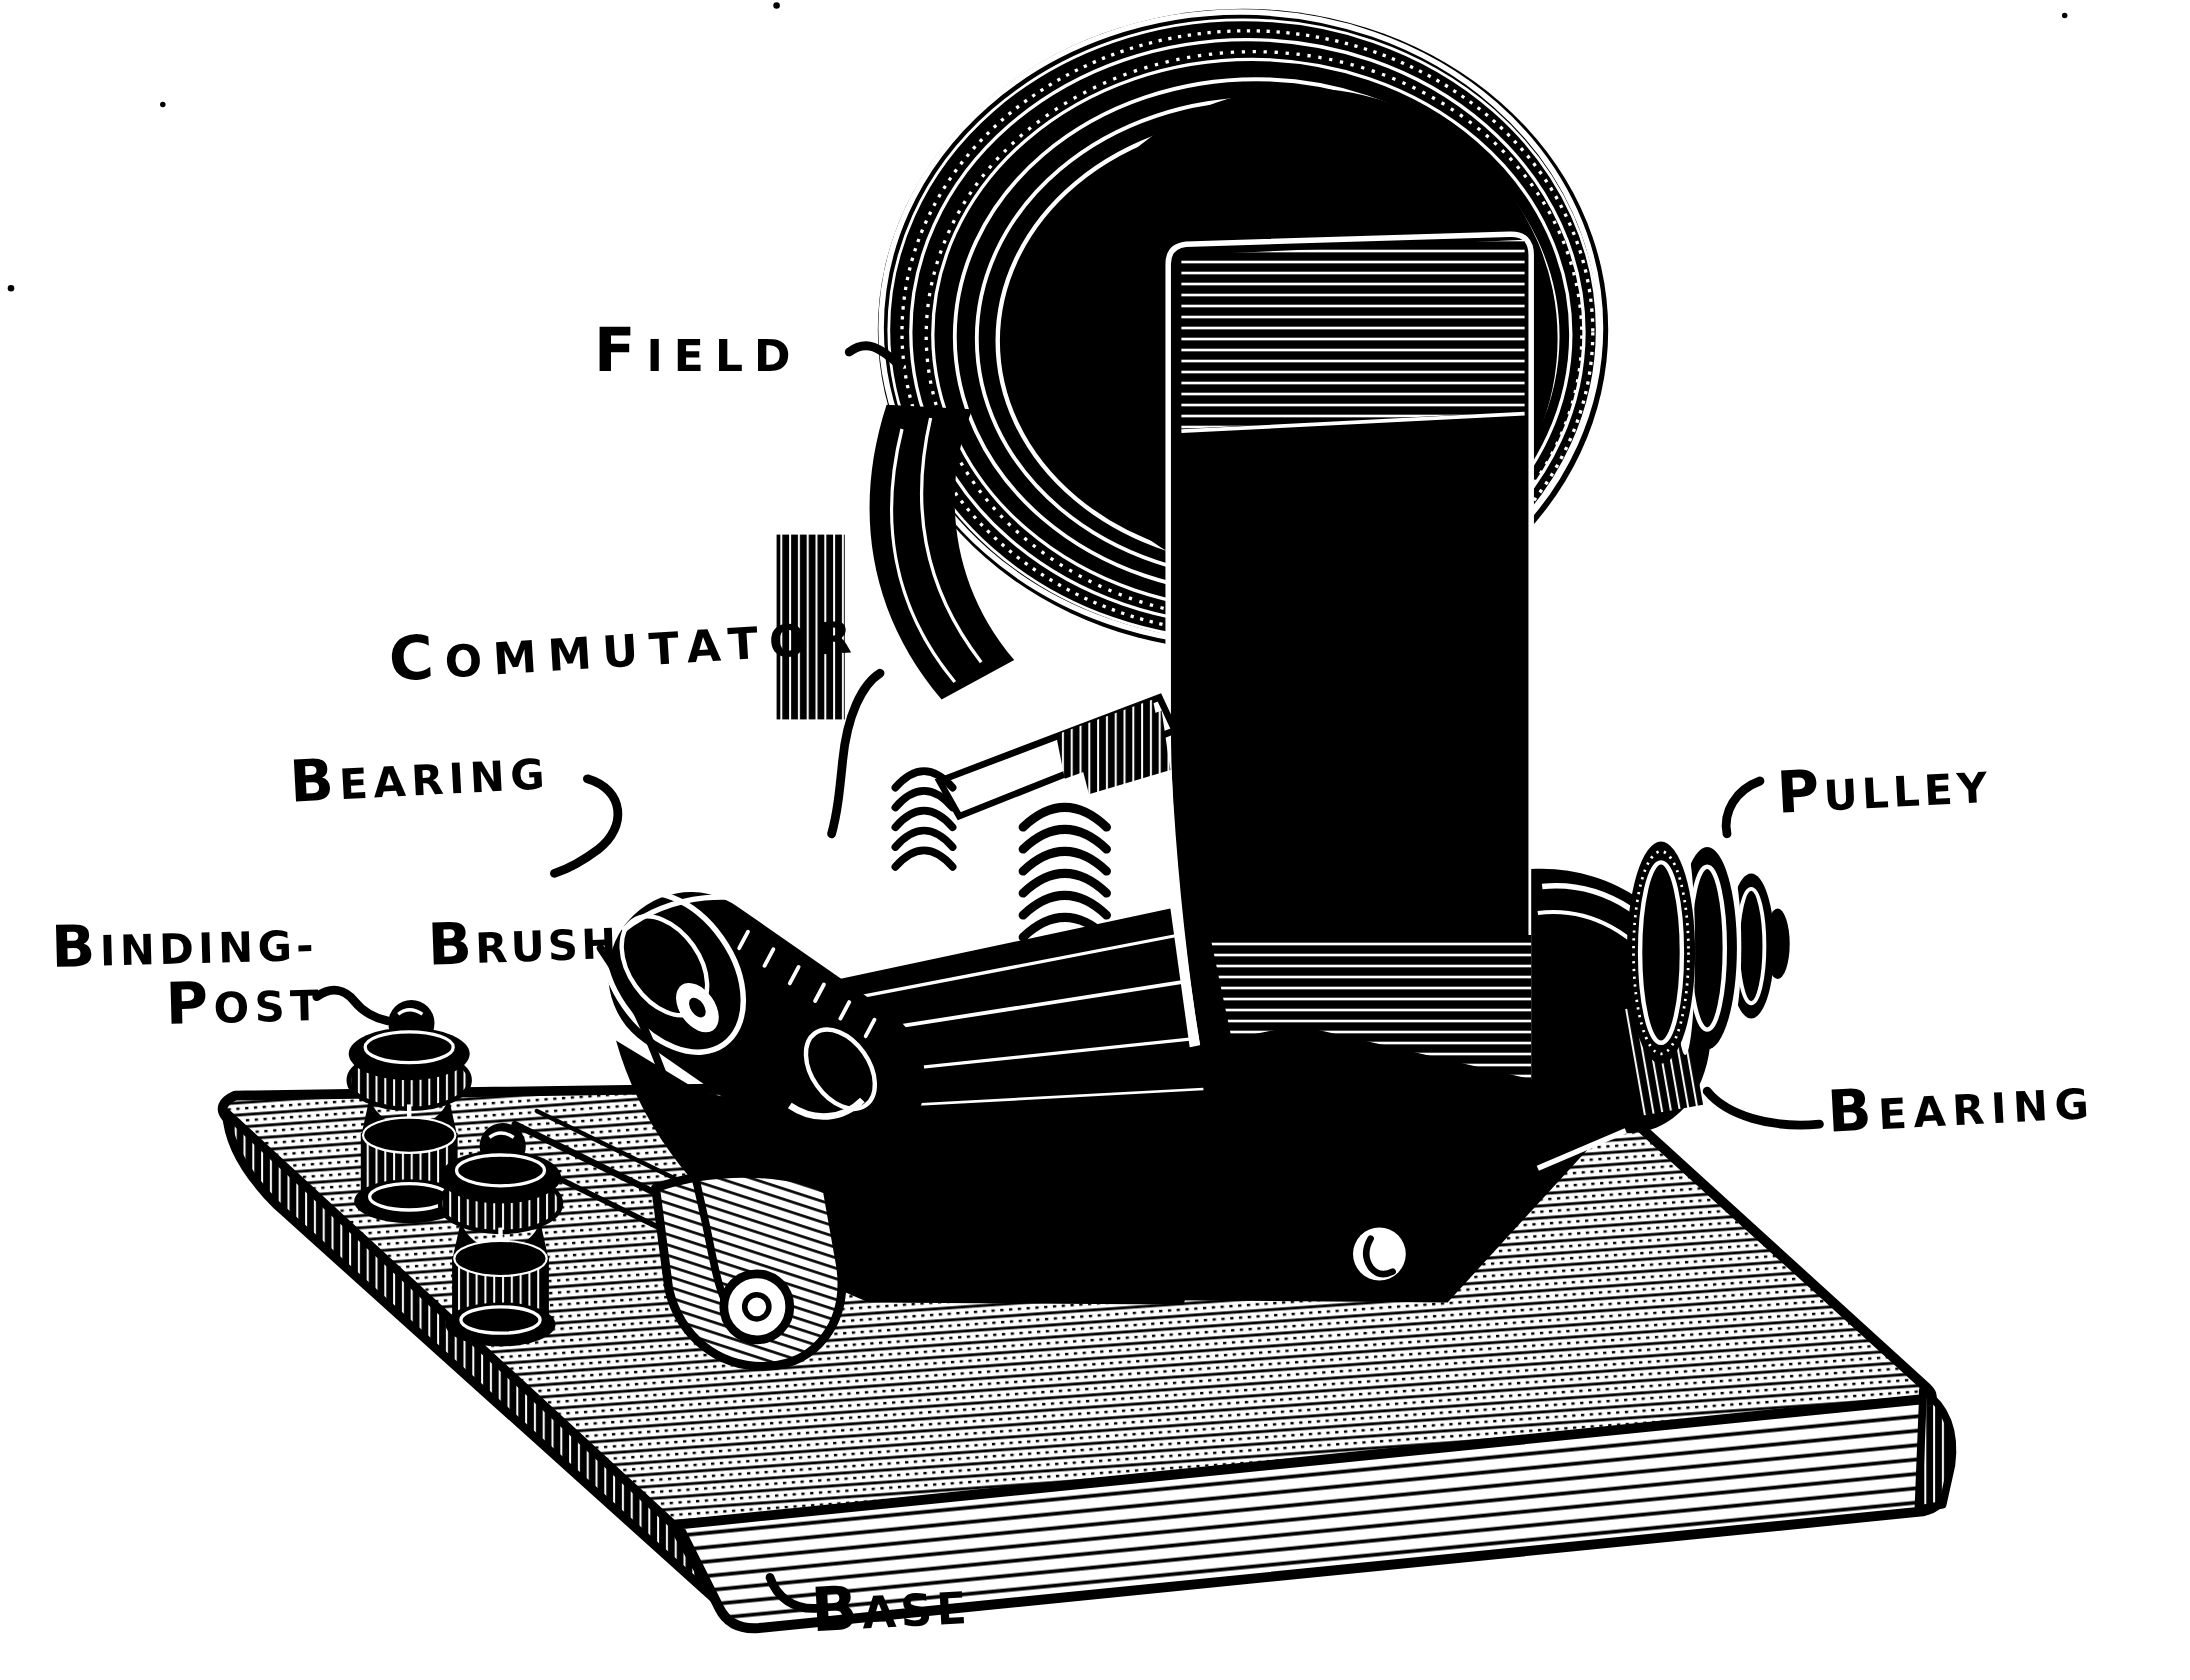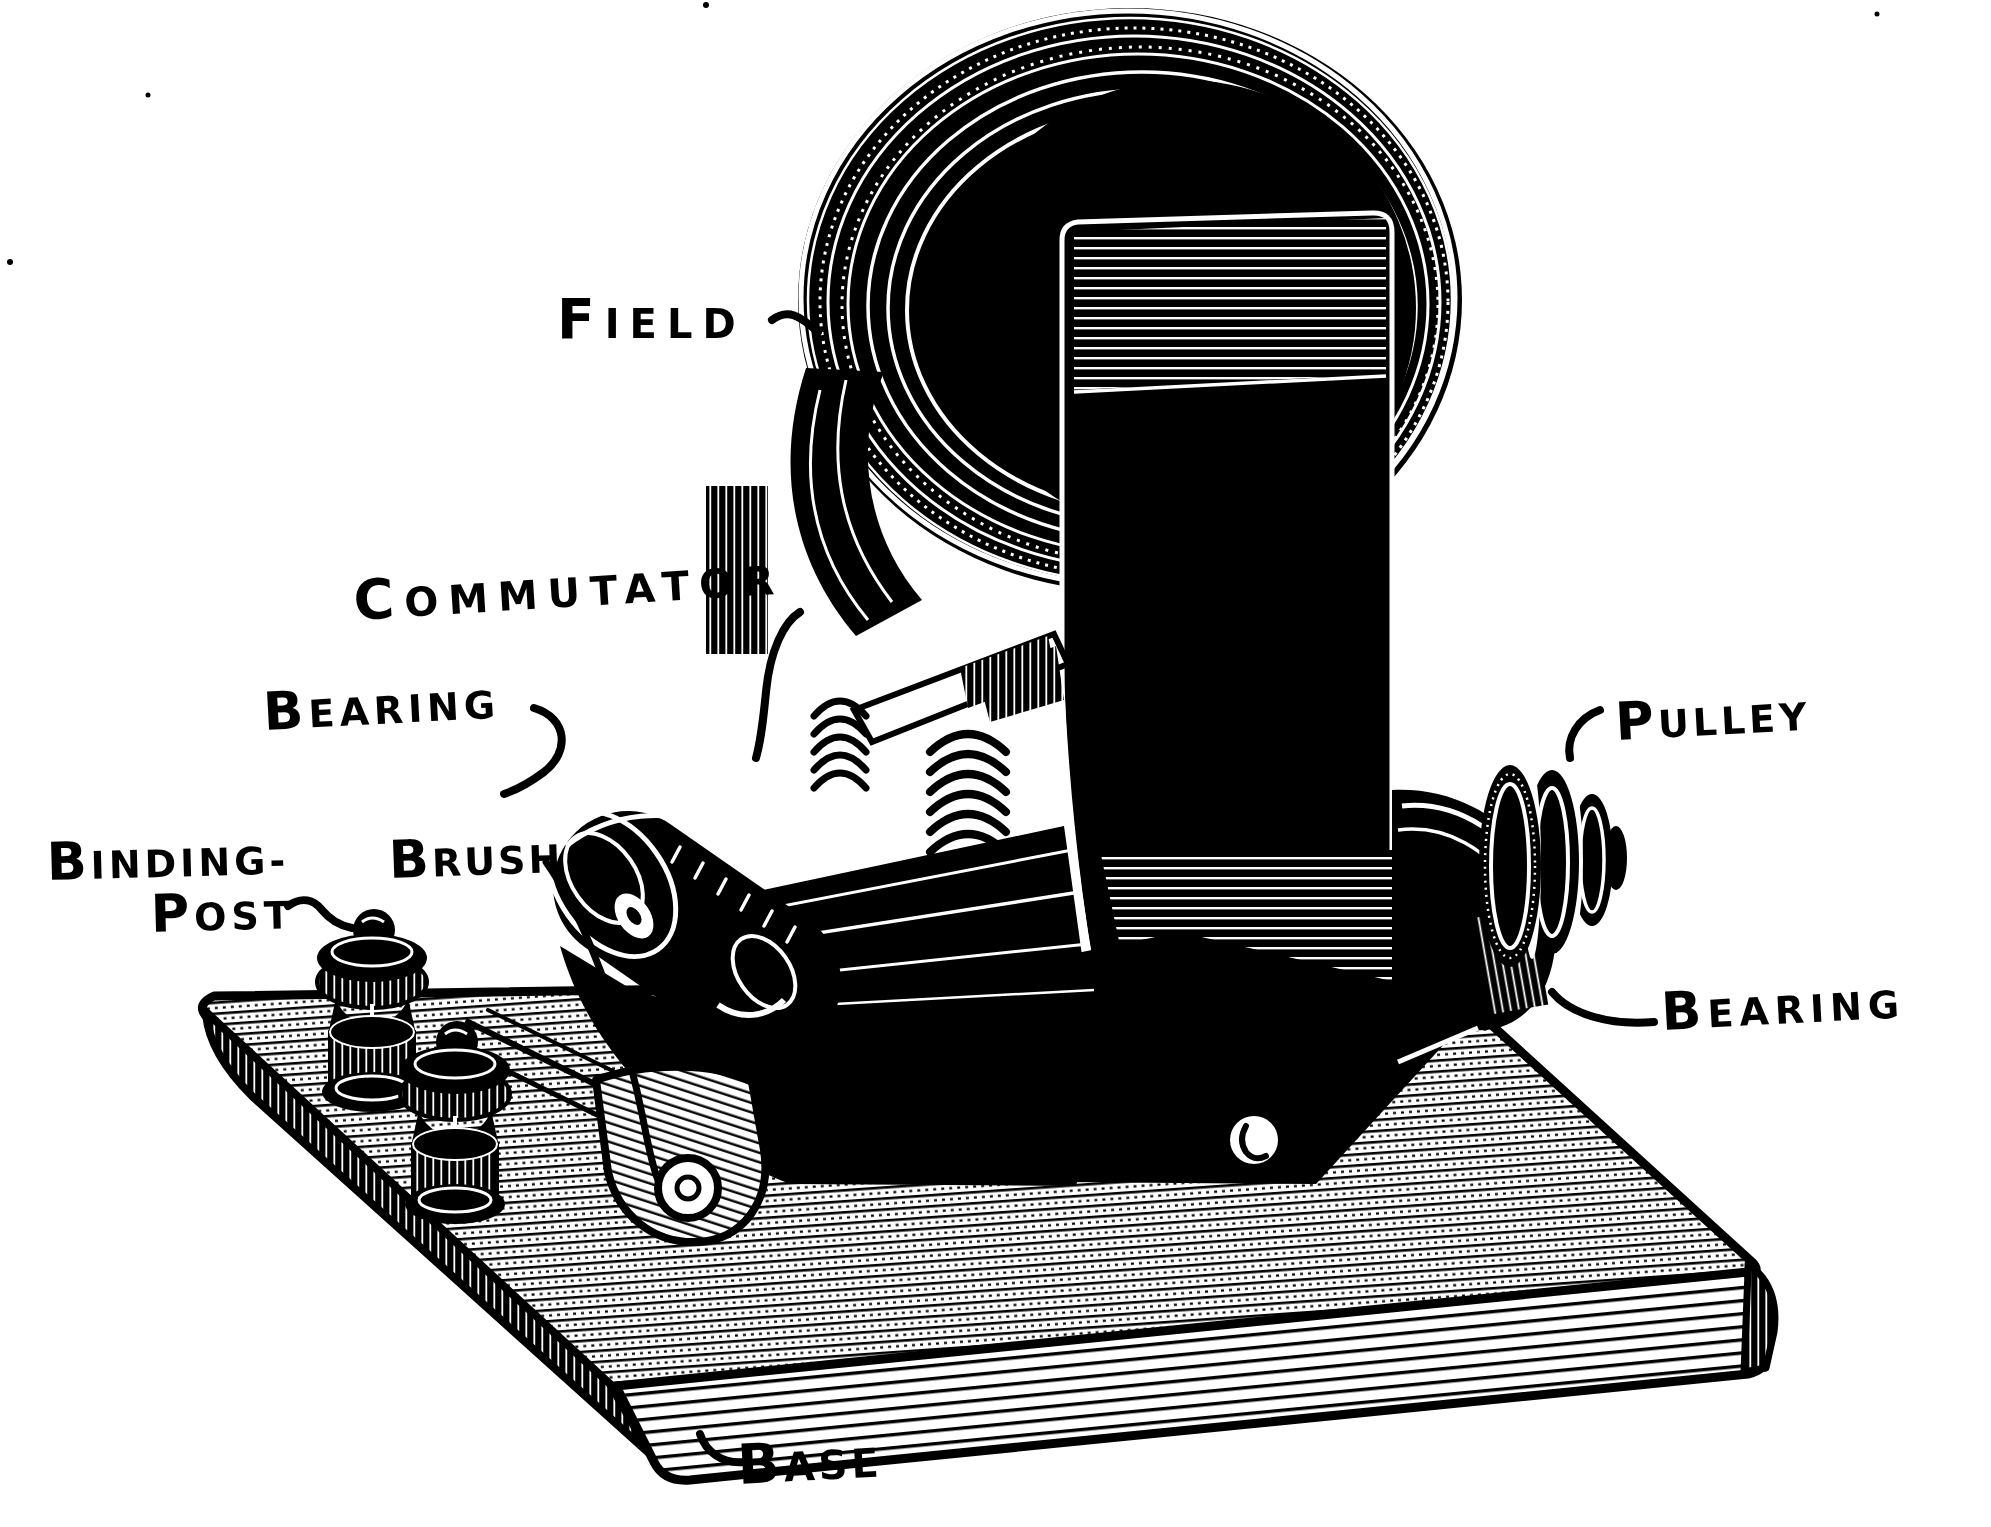--- a/index.html
+++ b/index.html
@@ -14,21 +14,21 @@
   .label{
     position:absolute;
     font-family:"DejaVu Sans",sans-serif;
     font-weight:bold;
     color:#000;
     white-space:nowrap;
     line-height:1;
     transform-origin:left top;
   }
   .label::first-letter{font-size:1.38em;}
-  .lbl-field{left:557px;top:292px;font-size:40px;letter-spacing:10px;}
+  .lbl-field{left:540px;top:292px;font-size:40px;letter-spacing:10px;}
   .lbl-commutator{left:352px;top:574px;font-size:40px;letter-spacing:10px;transform:rotate(-3.5deg);}
   .lbl-bearing-left{left:262px;top:686px;font-size:38px;letter-spacing:5px;transform:rotate(-3deg);}
   .lbl-binding-1{left:46px;top:836px;font-size:38px;letter-spacing:4px;transform:rotate(-1.5deg);}
   .lbl-binding-2{left:150px;top:888px;font-size:38px;letter-spacing:5px;transform:rotate(-1.5deg);}
   .lbl-brush{left:388px;top:834px;font-size:38px;letter-spacing:3px;transform:rotate(-2deg);}
   .lbl-pulley{left:1614px;top:696px;font-size:38px;letter-spacing:4px;transform:rotate(-3deg);}
   .lbl-bearing-right{left:1660px;top:986px;font-size:38px;letter-spacing:6px;transform:rotate(-3deg);}
   .lbl-base{left:736px;top:1438px;font-size:40px;letter-spacing:4px;transform:rotate(-3deg);}
 </style>
 </head>

